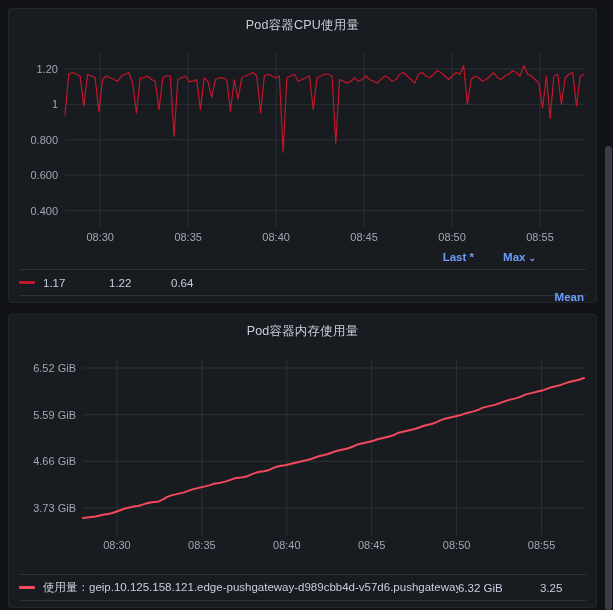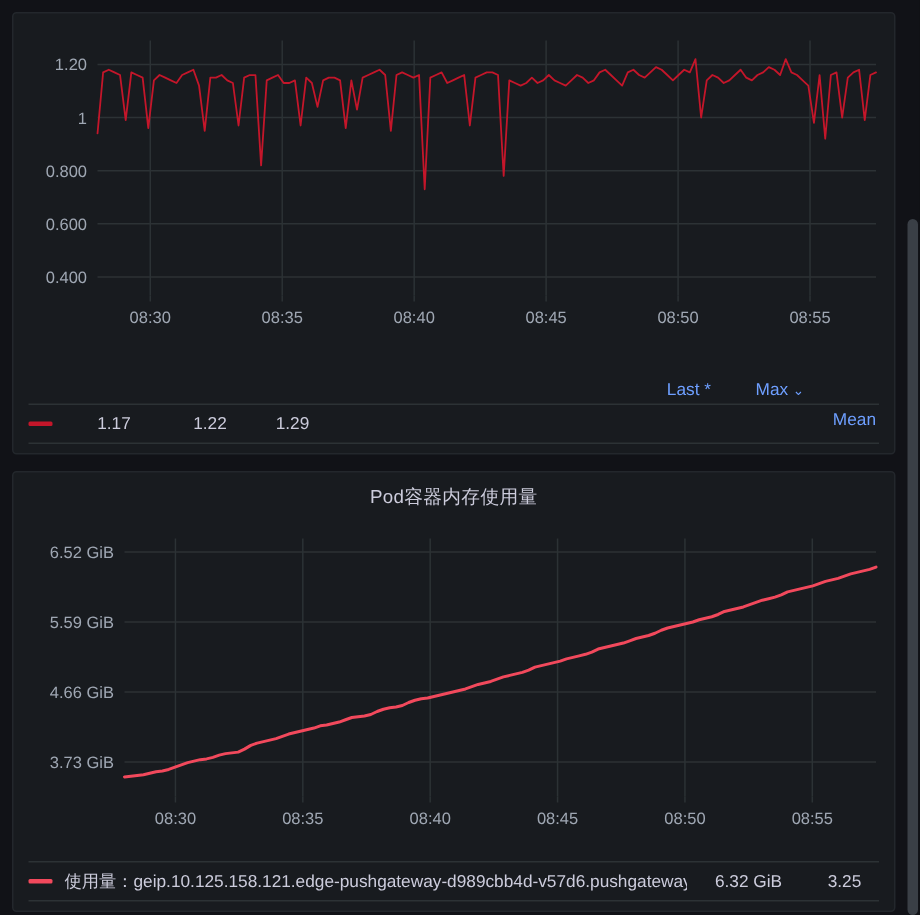--- a/index.html
+++ b/index.html
@@ -43,21 +43,21 @@
     left: 0; right: 0; bottom: 0;
     padding: 0 10px 6px 10px;
   }
   .legend-headers {
     display: flex;
     justify-content: flex-end;
     font-size: 11.5px;
     color: #6e9fff;
     padding-right: 2px;
     height: 17px;
-    align-items: center;
+    font-weight: bold;
   }
   .lh {
     text-align: right;
     white-space: nowrap;
     color: #6e9fff;
   }
   .lh-last { width: 66px; }
   .lh-max  { width: 62px; }
   .lh-mean { width: 48px; margin-top: 40px; }
   .lh-last-mem { width: 82px; }
@@ -81,21 +81,21 @@
     flex: 0 0 auto;
   }
   .legend-label {
     white-space: nowrap;
     overflow: hidden;
     color: #ccccdc;
     font-size: 11.5px;
     flex: 1 1 auto;
   }
   .legend-val {
-    text-align: center;
+    text-align: left;
     white-space: nowrap;
     color: #ccccdc;
     font-size: 11.5px;
     flex: 0 0 auto;
   }
   .lv-last { width: 66px; }
   .lv-max  { width: 62px; }
   .lv-mean { width: 48px; }
   .lv-last-mem { width: 82px; }
   .lv-max-mem  { width: 46px; }
@@ -121,20 +121,21 @@
   .axis-text { font-size: 11px; fill: #9fa7b3; font-family: "Liberation Sans", sans-serif; }
   .grid-line { stroke: #2c3235; stroke-width: 1; }
   .tick-mark { stroke: #2c3235; stroke-width: 1; }
 </style>
 </head>
 <body>
 
 <div class="dashboard">
 
   <div class="panel panel-cpu">
+    <div class="panel-title">Pod容器CPU使用量</div>
 
     <div class="plot-wrap plot-wrap-cpu">
       <svg class="plot-svg" id="svg-cpu" width="589" height="218" viewBox="0 0 589 218">
           <line x1="56" y1="33.93750000000003" x2="575" y2="33.93750000000003" class="grid-line"></line>
           <text x="49" y="37.93750000000003" text-anchor="end" class="axis-text">1.20</text>
           <line x1="56" y1="69.35416666666667" x2="575" y2="69.35416666666667" class="grid-line"></line>
           <text x="49" y="73.35416666666667" text-anchor="end" class="axis-text">1</text>
           <line x1="56" y1="104.77083333333333" x2="575" y2="104.77083333333333" class="grid-line"></line>
           <text x="49" y="108.77083333333333" text-anchor="end" class="axis-text">0.800</text>
           <line x1="56" y1="140.1875" x2="575" y2="140.1875" class="grid-line"></line>
@@ -173,21 +174,21 @@
         </div>
         <div class="lh lh-mean">
           <span>Mean</span>
         </div>
       </div>
       <div class="legend-divider"></div>
       <div class="legend-row">
         <span class="legend-swatch" id="sw-cpu" style="background: rgb(196, 22, 42);"></span>
         <span class="legend-val lv-last">1.17</span>
         <span class="legend-val lv-max">1.22</span>
-        <span class="legend-val lv-mean">1.29</span>
+        <span class="legend-val lv-mean">0.64</span>
       </div>
       <div class="legend-row-divider"></div>
     </div>
   </div>
 
   <div class="panel panel-mem">
     <div class="panel-title">Pod容器内存使用量</div>
 
     <div class="plot-wrap plot-wrap-mem">
       <svg class="plot-svg" id="svg-mem" width="589" height="220" viewBox="0 0 589 220">

